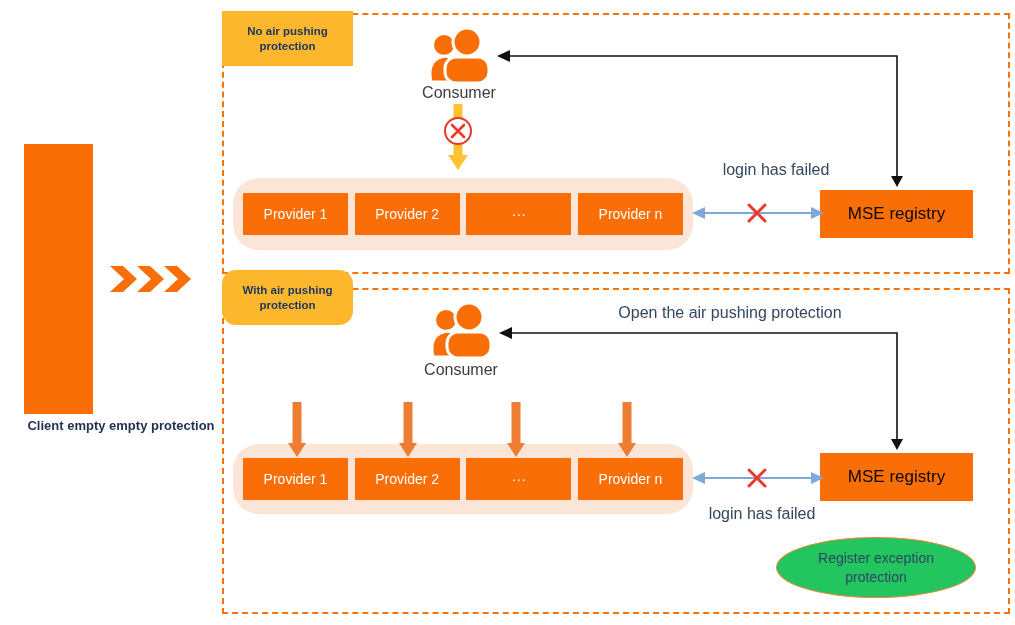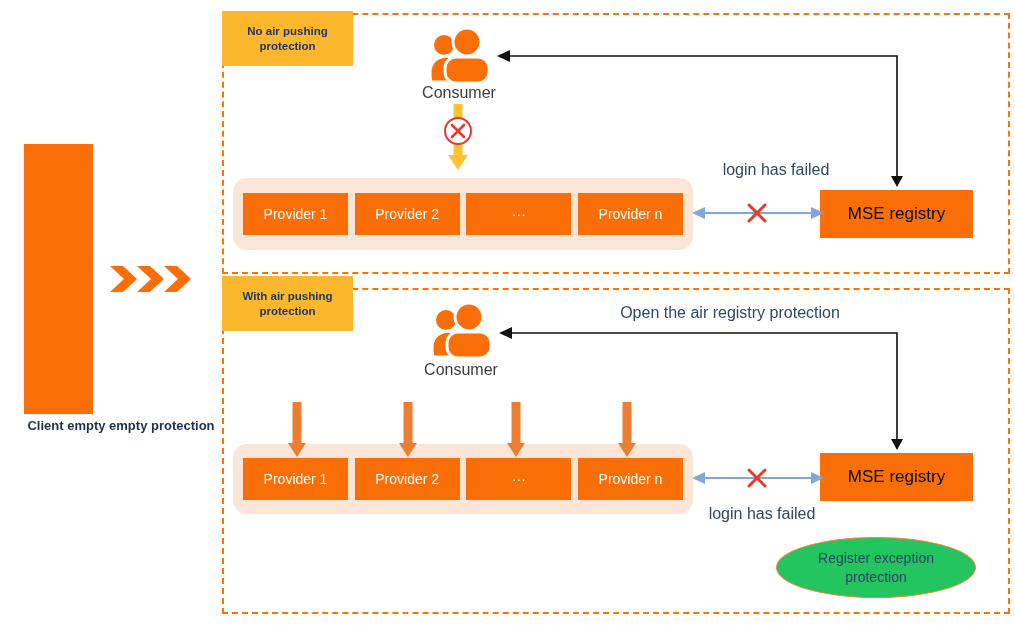--- a/index.html
+++ b/index.html
@@ -14,27 +14,27 @@
   
   .panel{border:2px dashed #F97306;background:transparent;}
   .panel1{left:222px;top:13px;width:784px;height:257px;}
   .panel2{left:222px;top:288px;width:784px;height:322px;}
   .golabel{
     width:131px;height:55px;background:#FDB72C;color:#1F3864;font-weight:bold;font-size:11.5px;
     display:flex;align-items:center;justify-content:center;text-align:center;line-height:1.3;z-index:6;
     padding:0 8px;box-sizing:border-box;
   }
   .label1{left:222px;top:11px;}
-  .label2{left:222px;top:276px;}
+  .label2{left:222px;top:270px;border-radius:14px;}
   
   .consumer-ic{width:70px;height:60px;}
   .consumer-txt{width:110px;text-align:center;font-size:16px;color:#3D3D3D;}
   
   .pwrap{
-    width:460px;background:#FBE5D6;border-radius:14px;box-sizing:border-box;
+    width:460px;background:#FBE5D6;border-radius:26px;box-sizing:border-box;
     display:flex;align-items:center;justify-content:space-between;padding:0 10px;z-index:2;
   }
   .pwrap1{left:233px;top:178px;height:72px;}
   .pwrap2{left:233px;top:444px;height:70px;}
   .provider{
     width:105px;height:42px;background:#F96E06;color:#ffffff;font-size:14px;
     display:flex;align-items:center;justify-content:center;white-space:nowrap;
   }
   
   .mse{
@@ -102,21 +102,21 @@
     <div class="provider">Provider 2</div>
     <div class="provider">···</div>
     <div class="provider">Provider n</div>
   </div>
 
   <div class="abs mse mse1">MSE registry</div>
   <div class="abs mse mse2">MSE registry</div>
 
   <div class="abs slate login1">login has failed</div>
   <div class="abs slate login2">login has failed</div>
-  <div class="abs slate opennote">Open the air registry protection</div>
+  <div class="abs slate opennote">Open the air pushing protection</div>
 
   <div class="abs callout">
     <div class="callout-txt">Register exception protection</div>
   </div>
 
   <svg id="overlay" class="abs" viewBox="0 0 1015 625">
 
     <g fill="#F96E06">
       <path d="M110,266 L123,266 L137,279 L123,292 L110,292 L124,279 Z"></path>
       <path d="M137,266 L150,266 L164,279 L150,292 L137,292 L151,279 Z"></path>

